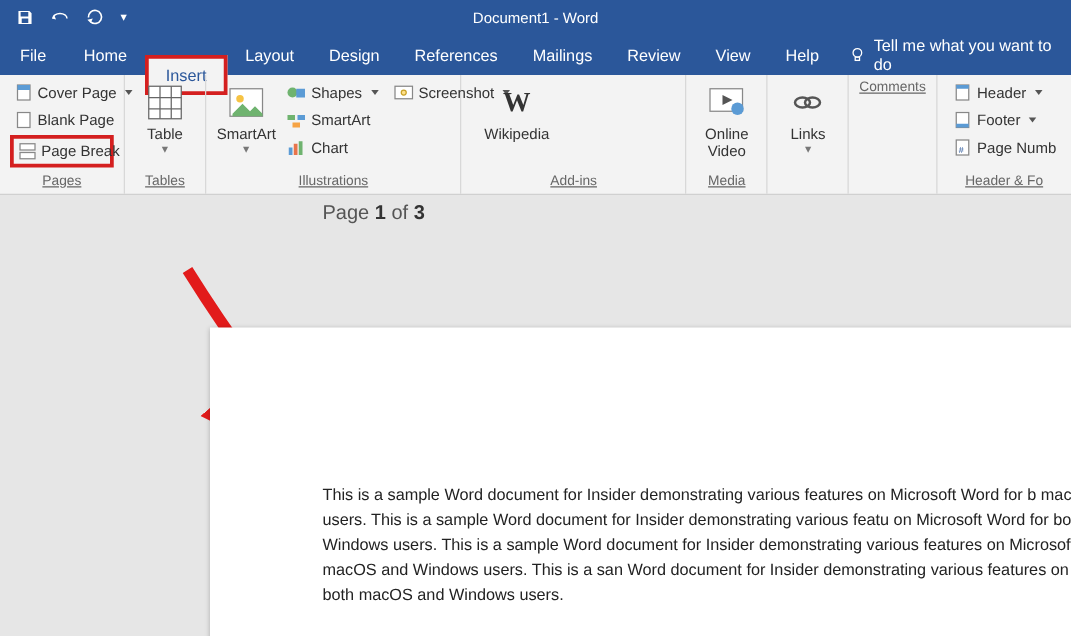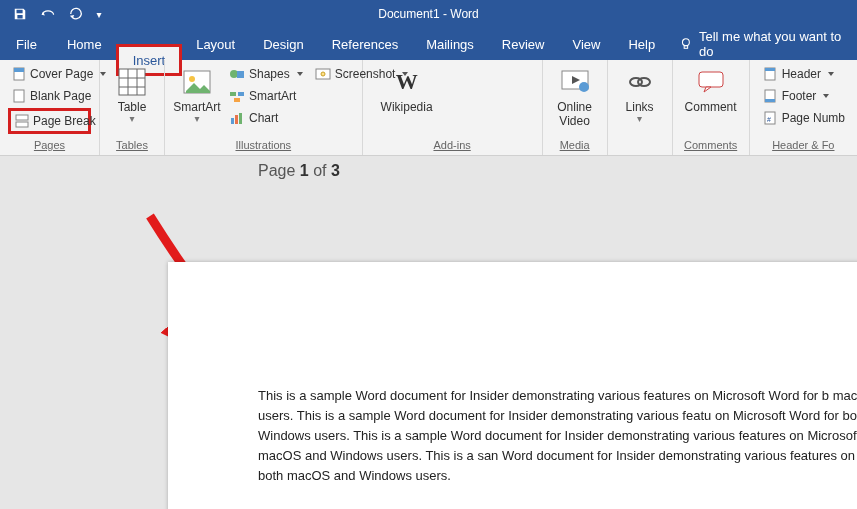--- a/index.html
+++ b/index.html
@@ -244,31 +244,20 @@
             </svg>
           </span>
         <span class="lbl">Links</span>
         <span class="tiny-dd">▾</span>
       </div>
     </div>
     <div class="group-label"></div>
   </div>
 
   <div class="group">
-    <div class="group-body">
-      <div class="vbtn">
-        <span class="ico">
-            <svg width="30" height="26">
-              <rect x="3" y="3" width="24" height="15" rx="3" fill="#fff" stroke="#c44"></rect>
-              <path d="M10 18l-2 5 7-5z" fill="#fff" stroke="#c44"></path>
-            </svg>
-          </span>
-        <span class="lbl">Comment</span>
-      </div>
-    </div>
     <div class="group-label">Comments</div>
   </div>
 
   <div class="group" style="border-right:none;">
     <div class="col group-body" style="flex-direction:column;align-items:flex-start;">
       <div class="small-row drop-caret-side">
         <span class="sico">
             <svg width="14" height="14">
               <rect x="2" y="1" width="10" height="12" fill="#fff" stroke="#888"></rect>
               <rect x="2" y="1" width="10" height="3" fill="#5b9bd5"></rect>

